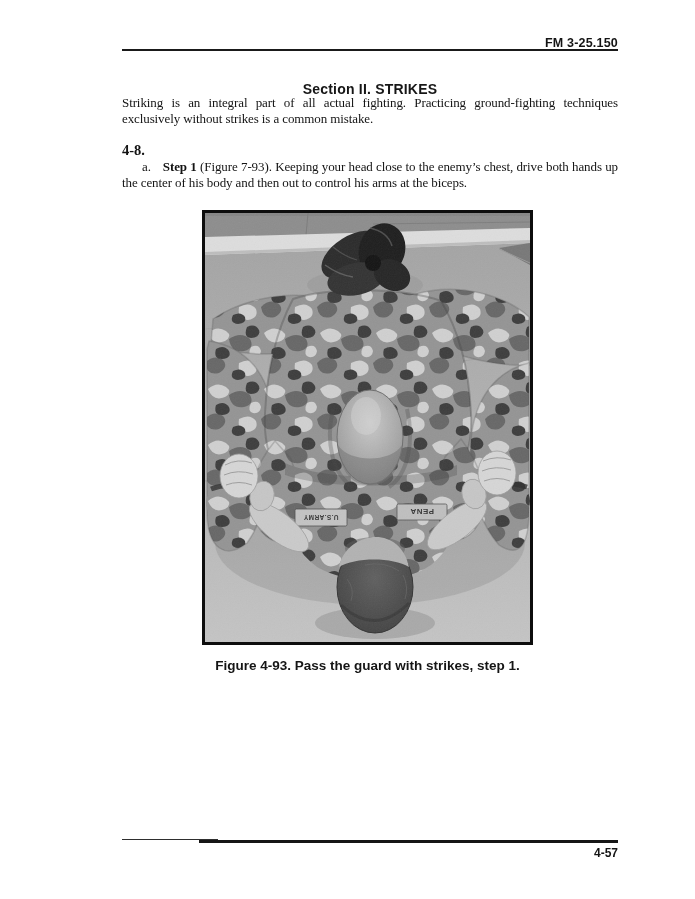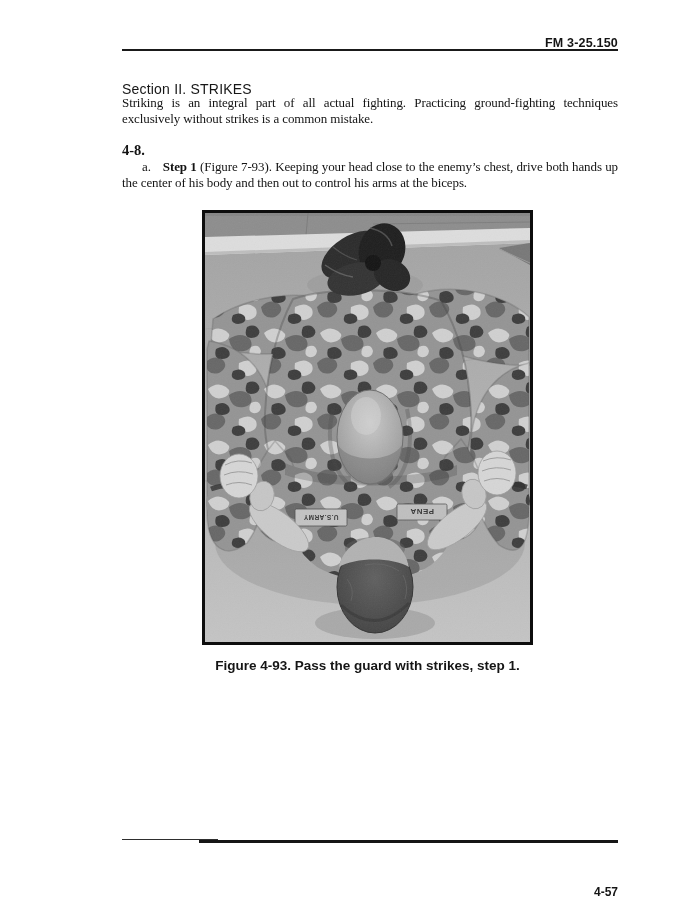--- a/index.html
+++ b/index.html
@@ -13,22 +13,22 @@
   
   .doc-number{
     top:36px;right:77px;
     font-family:"Liberation Sans",sans-serif;font-weight:bold;font-size:12.5px;
     color:#141414;letter-spacing:.2px;margin-left:39px;
   }
   .header-rule{top:49px;left:122px;width:496px;height:2px;background:#1a1a1a;}
 
   
   .section-heading{
-    top:81px;left:122px;width:496px;text-align:left;
-    font-family:"Liberation Sans",sans-serif;font-weight:normal;font-size:14px;
+    top:81px;left:122px;width:496px;text-align:center;
+    font-family:"Liberation Sans",sans-serif;font-weight:bold;font-size:14px;
     color:#161616;letter-spacing:.2px;
   }
 
   
   .para{
     left:122px;width:496px;
     font-size:13px;line-height:16px;letter-spacing:-0.1px;
     text-align:justify;color:#141414;
   }
   .para-intro{top:95px;}
@@ -56,21 +56,20 @@
     color:#151515;
   }
 
   
   .footer-rule-thin{top:839px;left:122px;width:96px;height:1.3px;background:#2e2e2e;}
   .footer-rule-thick{top:840px;left:199px;width:419px;height:2.6px;background:#161616;}
   .page-number{
     top:846px;right:77px;
     font-family:"Liberation Sans",sans-serif;font-weight:bold;font-size:12px;
     color:#141414;
-    margin-top:39px;
   }
   .tape-text{
     font-family:"Liberation Sans",sans-serif;font-weight:bold;
     fill:#383838;letter-spacing:.4px;
   }
 </style>
 </head>
 <body>
 
 <div class="abs doc-number">FM 3-25.150</div>

